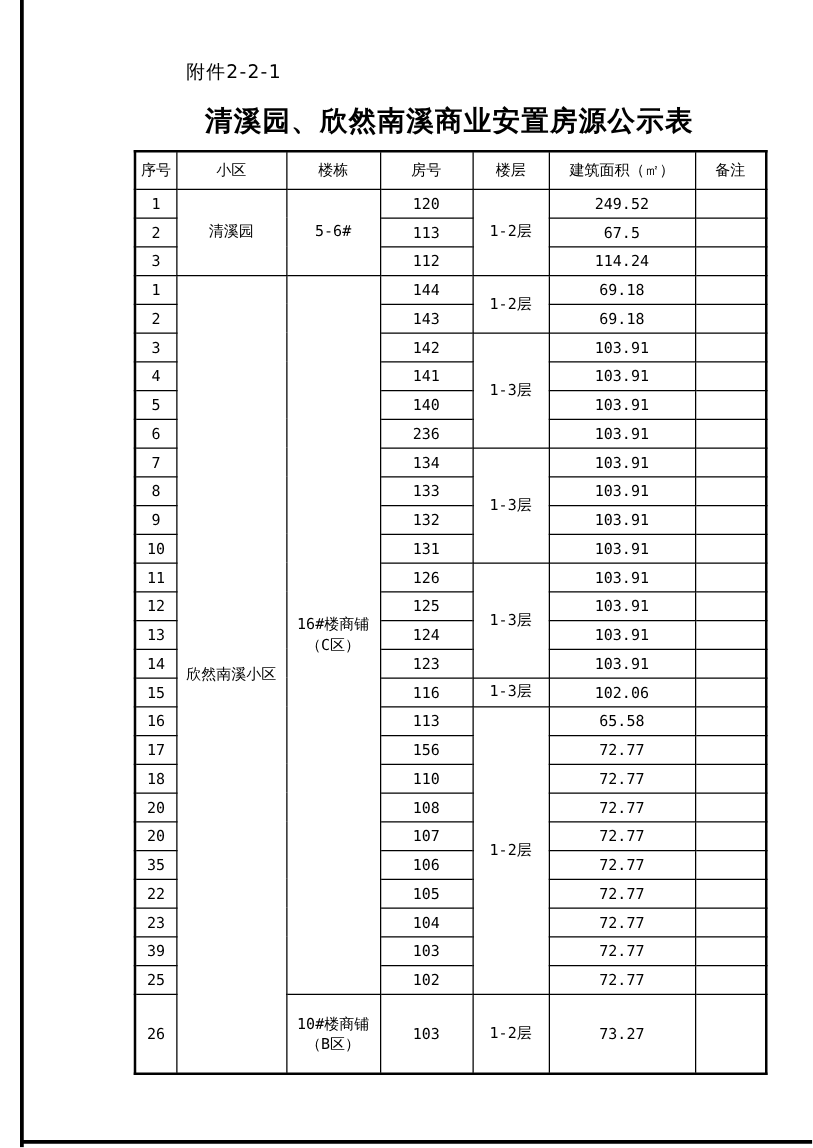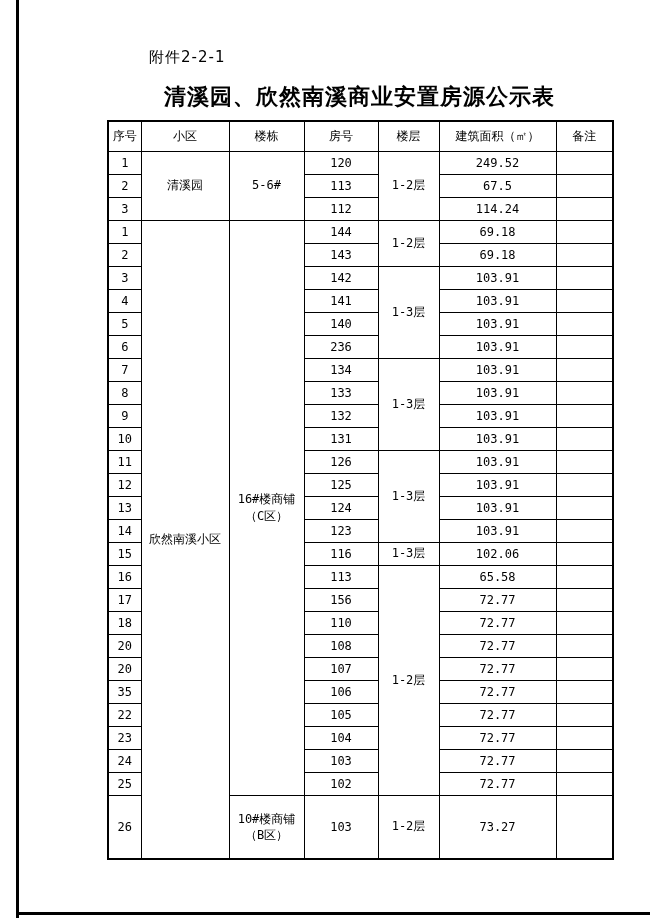--- a/index.html
+++ b/index.html
@@ -270,21 +270,21 @@
           <td>72.77</td>
           <td></td>
         </tr>
         <tr>
           <td>23</td>
           <td>104</td>
           <td>72.77</td>
           <td></td>
         </tr>
         <tr>
-          <td>24</td>
+          <td>39</td>
           <td>103</td>
           <td>72.77</td>
           <td></td>
         </tr>
         <tr>
           <td>25</td>
           <td>102</td>
           <td>72.77</td>
           <td></td>
         </tr>

